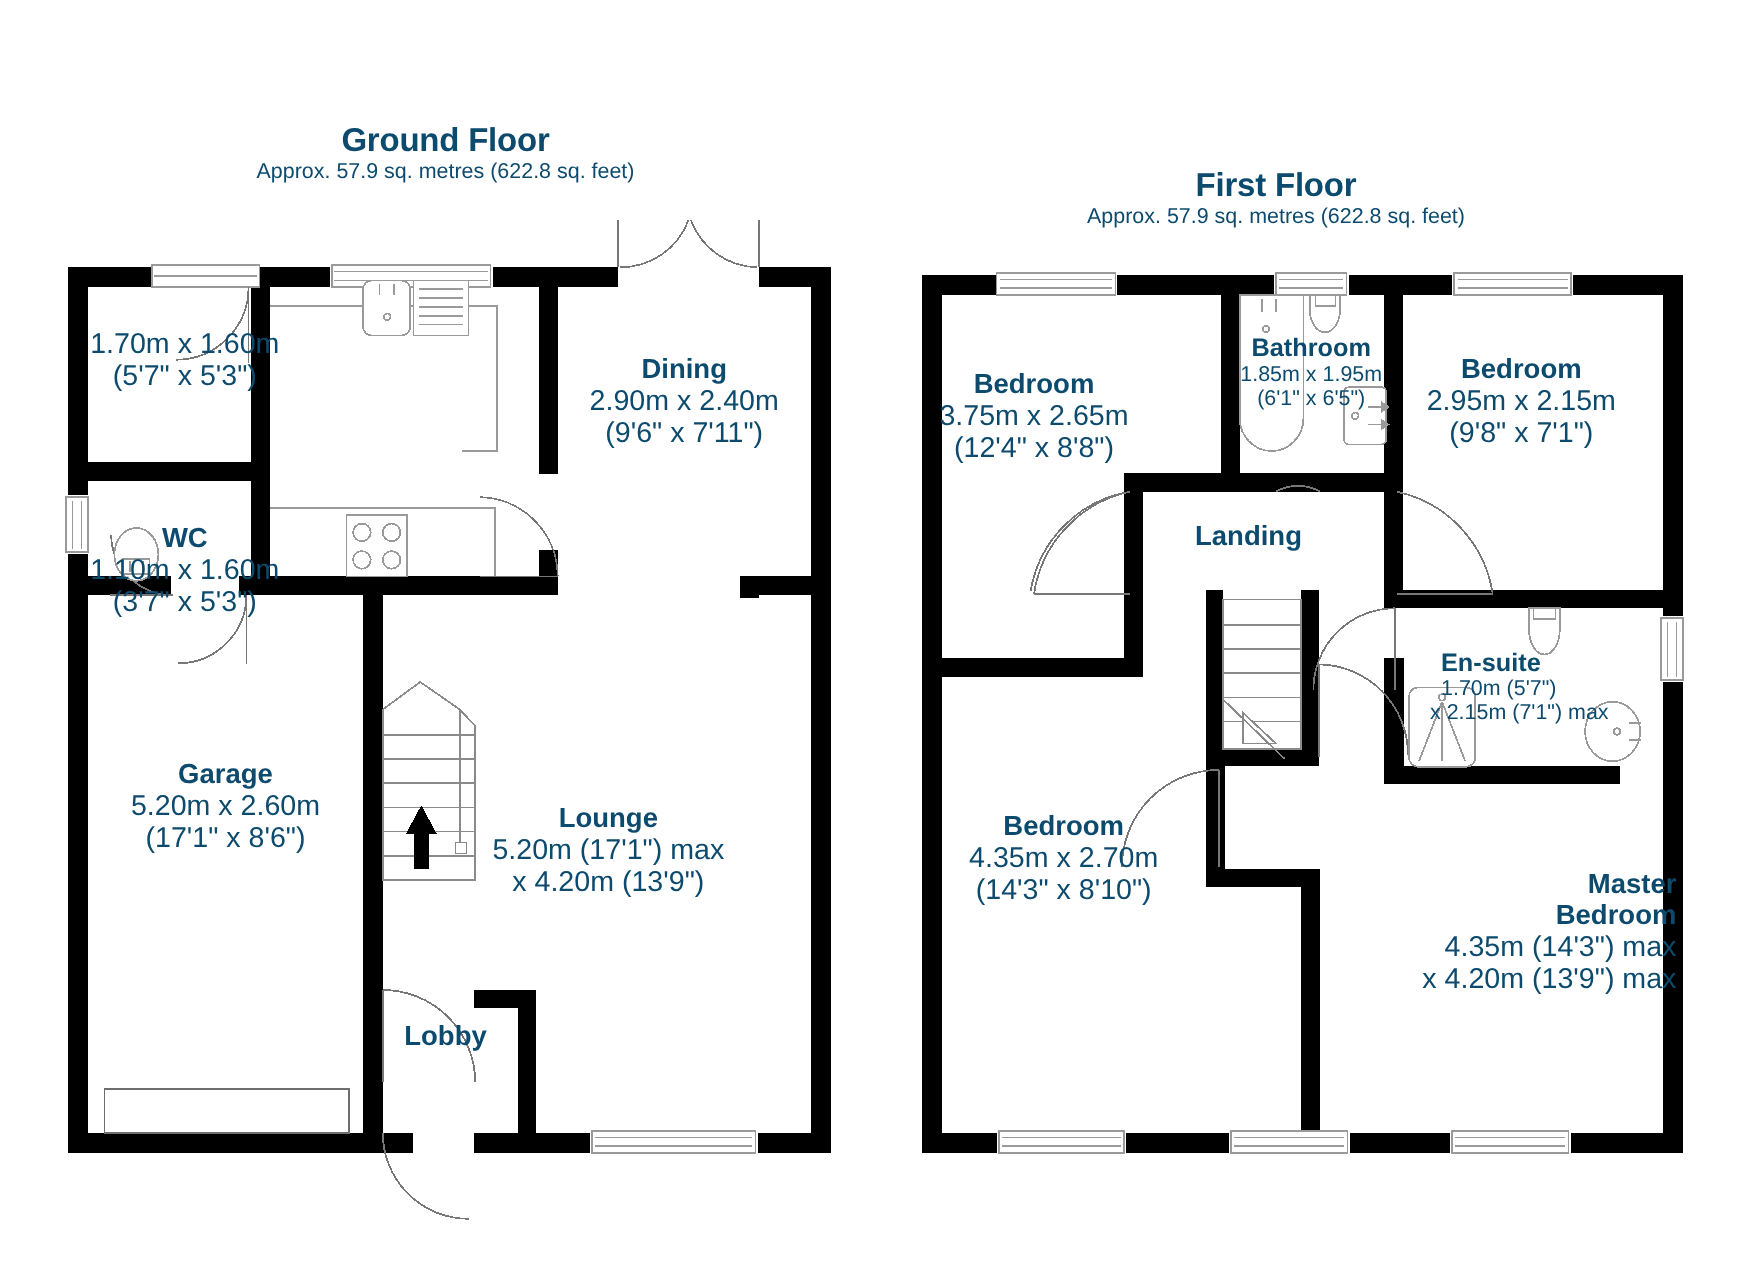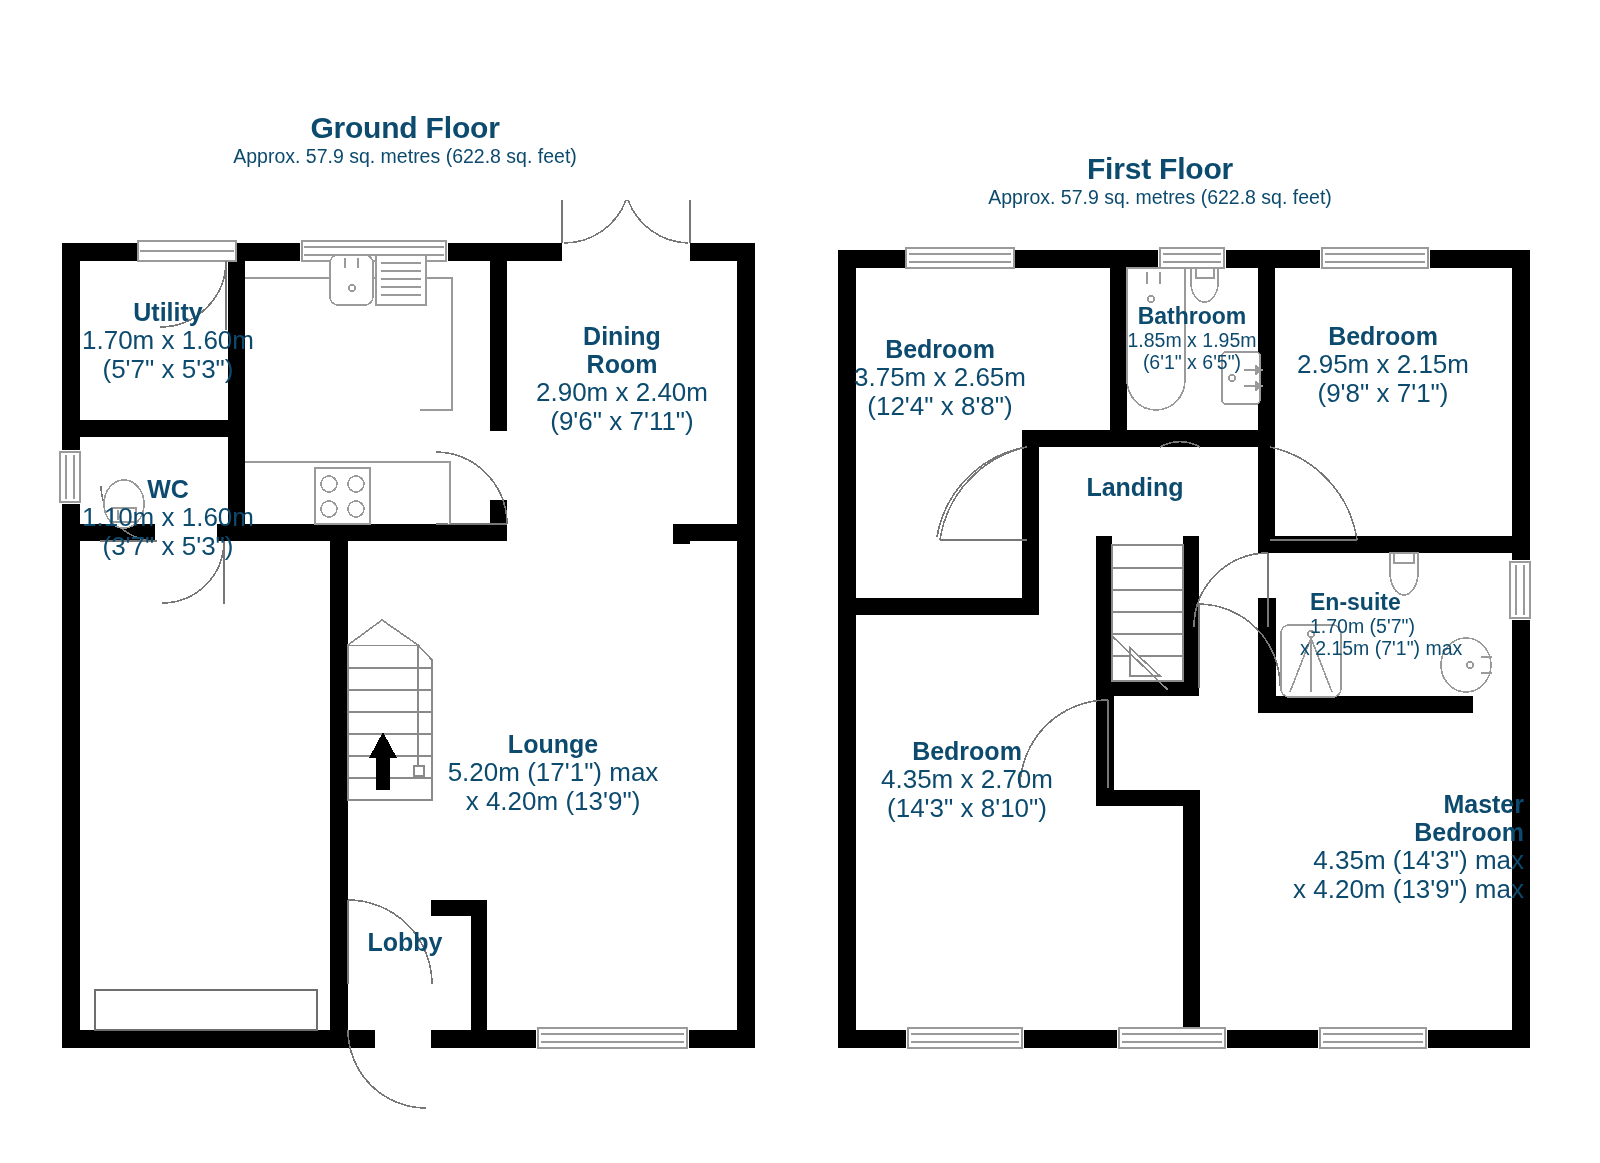--- a/index.html
+++ b/index.html
@@ -352,39 +352,42 @@
           <line x1="1112" y1="656" x2="1183" y2="656"></line>
           <path d="M 1130,648 L 1160,676 L 1130,676 Z" fill="#fff"></path>
           <path d="M 1112,636 L 1168,690"></path>
         </g>
       </g>
 
     </g>
   </svg>
 
   <div class="lbl" style="left:28px; top:298px; width:280px;">
-    <div class="rname">Utility</div>
     <div class="rdim">1.70m x 1.60m</div>
     <div class="rdim">(5'7" x 5'3")</div>
   </div>
 
 
   <div class="lbl" style="left:477px; top:322px; width:290px;">
     <div class="rname">Dining</div>
-    <div class="rname">Room</div>
     <div class="rdim">2.90m x 2.40m</div>
     <div class="rdim">(9'6" x 7'11")</div>
   </div>
 
   <div class="lbl" style="left:28px; top:441px; width:280px;margin-top:34px;">
     <div class="rname">WC</div>
     <div class="rdim">1.10m x 1.60m</div>
     <div class="rdim">(3'7" x 5'3")</div>
   </div>
 
+  <div class="lbl" style="left:60px; top:690px; width:290px;">
+    <div class="rname">Garage</div>
+    <div class="rdim">5.20m x 2.60m</div>
+    <div class="rdim">(17'1" x 8'6")</div>
+  </div>
 
   <div class="lbl" style="left:408px; top:690px; width:290px;margin-top:40px;">
     <div class="rname">Lounge</div>
     <div class="rdim">5.20m (17'1") max</div>
     <div class="rdim">x 4.20m (13'9")</div>
   </div>
 
   <div class="lbl" style="left:305px; top:928px; width:200px;">
     <div class="rname">Lobby</div>
   </div>

